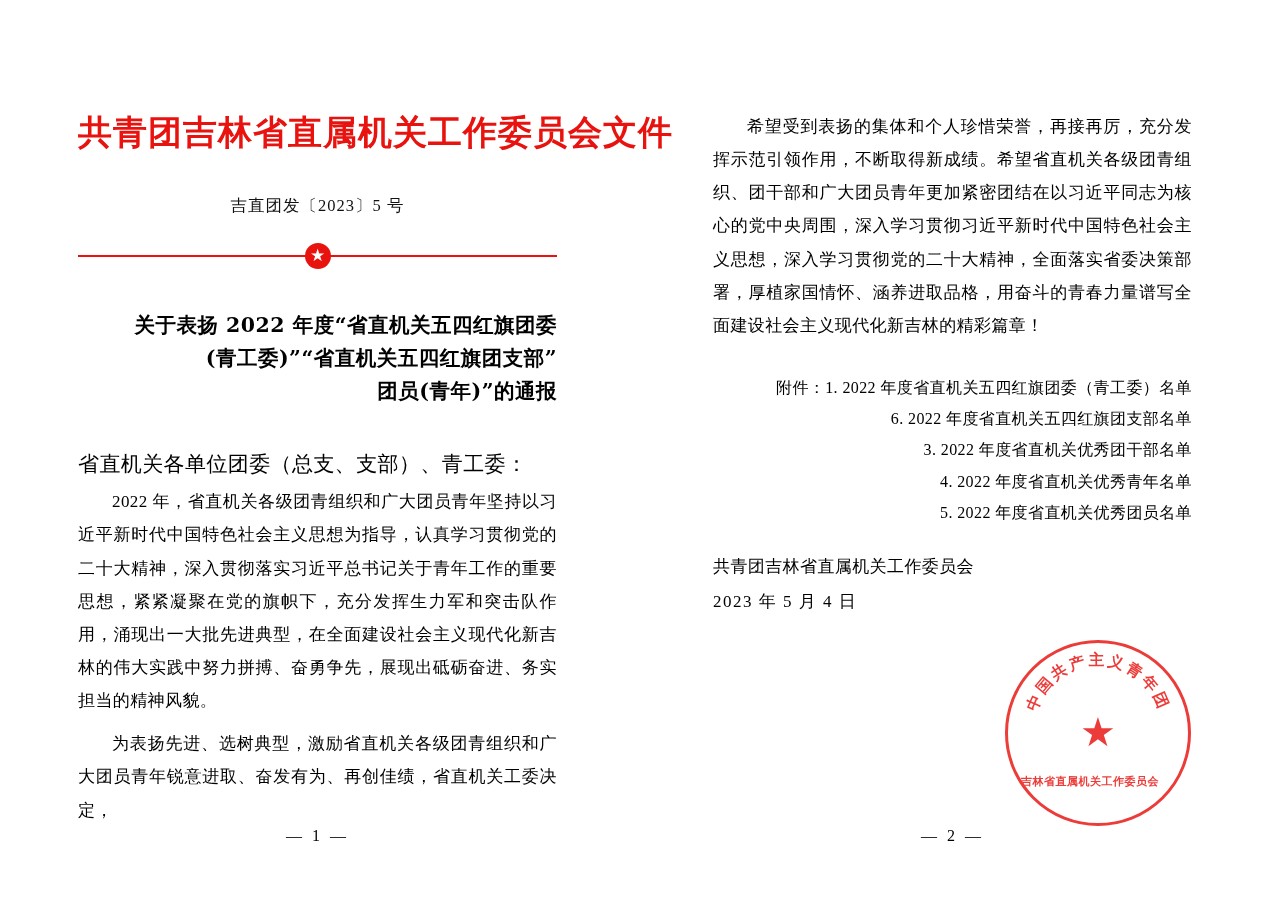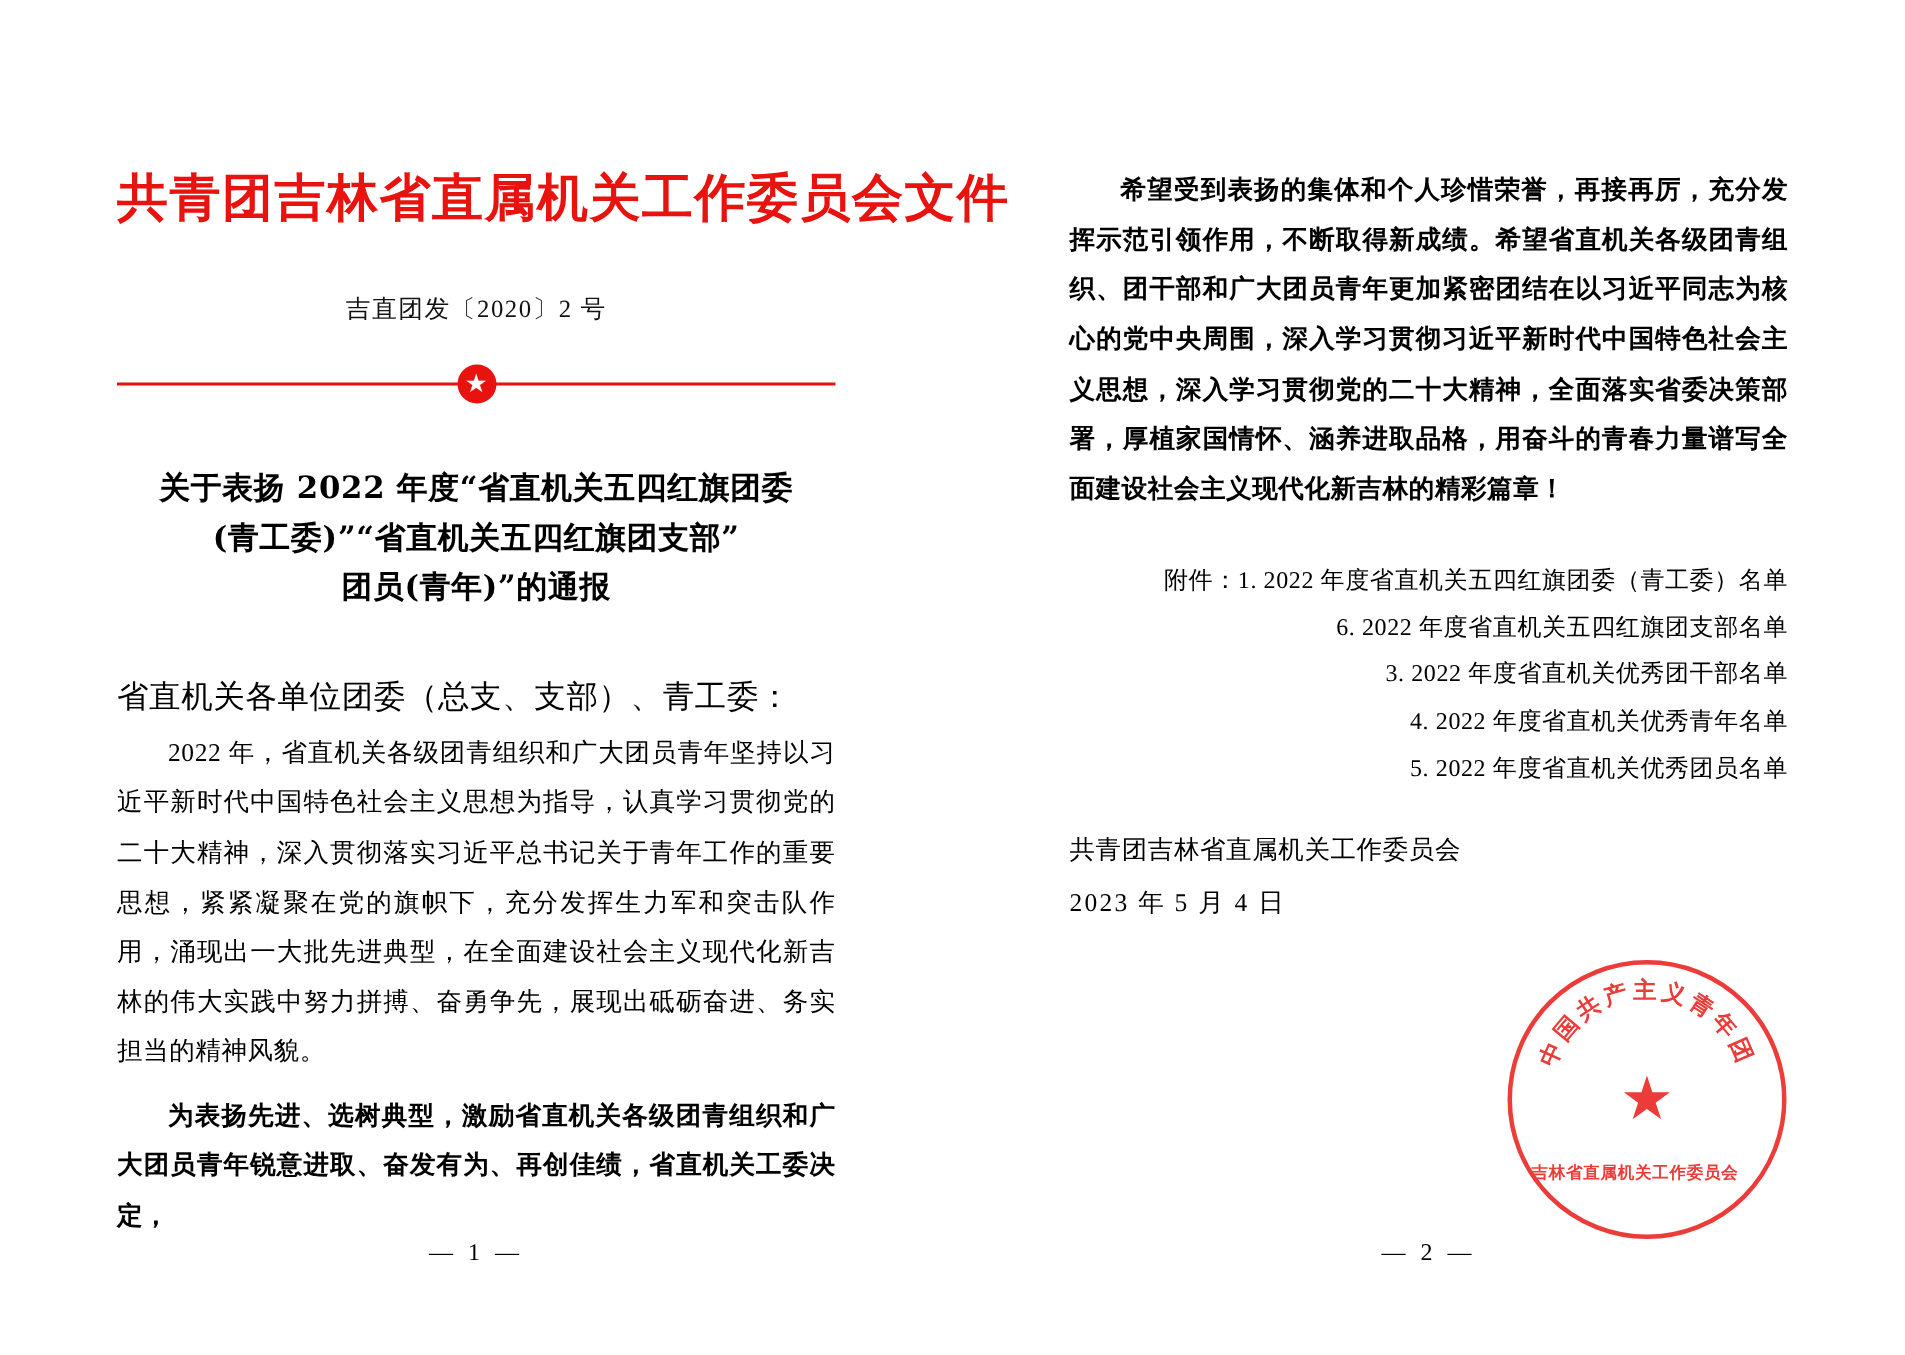--- a/index.html
+++ b/index.html
@@ -80,21 +80,21 @@
   }
   .red-star .glyph {
     color: #ffffff;
     font-size: 17px;
     line-height: 1;
     margin-top: -1px;
   }
 
   
   .doc-title {
-    text-align: center;
+    text-align: right;
     font-family: "DejaVu Serif", "Liberation Serif", serif;
     font-weight: bold;
     font-size: 20.5px;
     line-height: 1.62;
     margin-top: 40px;
     letter-spacing: 0.5px;
   }
   .doc-title .line { display: block; }
 
   
@@ -106,21 +106,21 @@
   }
   p.body {
     font-size: 17px;
     line-height: 1.95;
     letter-spacing: 0.4px;
     margin: 0;
     text-align: justify;
     text-justify: inter-ideograph;
   }
   p.indent { text-indent: 2em; }
-  p.spaced { margin-top: 10px; font-weight: bold; }
+  p.spaced { margin-top: 10px; }
 
   
   .attach-block {
     margin-top: 30px;
     font-size: 16px;
     line-height: 1.95;
     letter-spacing: 0.4px;
     text-align: right;
   }
   .attach-first { text-indent: 2em; }
@@ -195,21 +195,21 @@
 </style>
 </head>
 <body>
 
 <div class="page">
 
   <div class="col col-left">
 
     <div class="masthead">共青团吉林省直属机关工作委员会文件</div>
 
-    <div class="doc-number">吉直团发〔2020〕2 号</div>
+    <div class="doc-number">吉直团发〔2023〕5 号</div>
 
     <div class="red-rule-wrap">
       <div class="red-rule"></div>
       <div class="red-star">
         <span class="glyph">★</span>
       </div>
     </div>
 
     <div class="doc-title">
       <span class="line">关于表扬 2022 年度“省直机关五四红旗团委</span>

